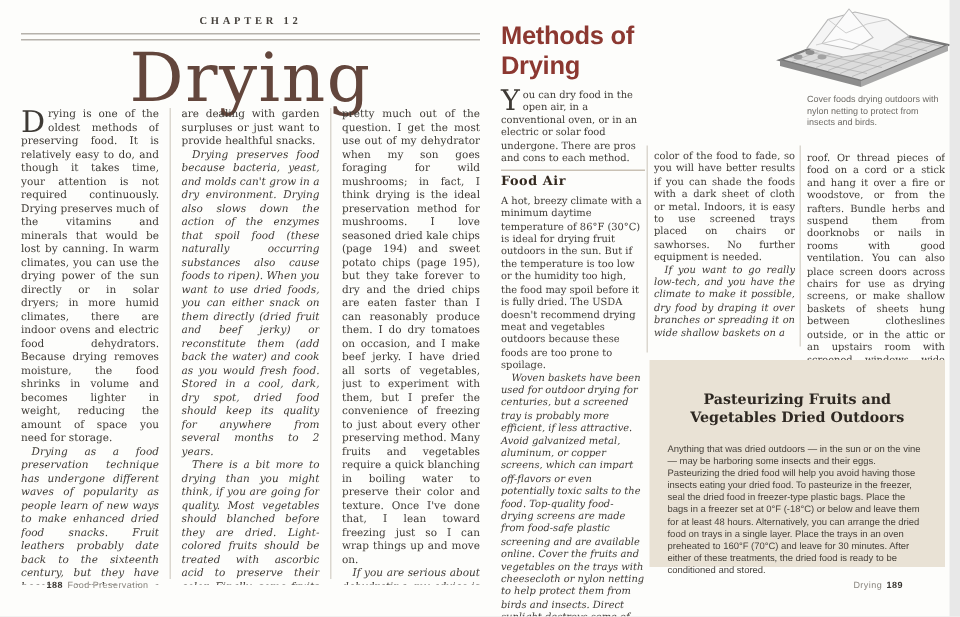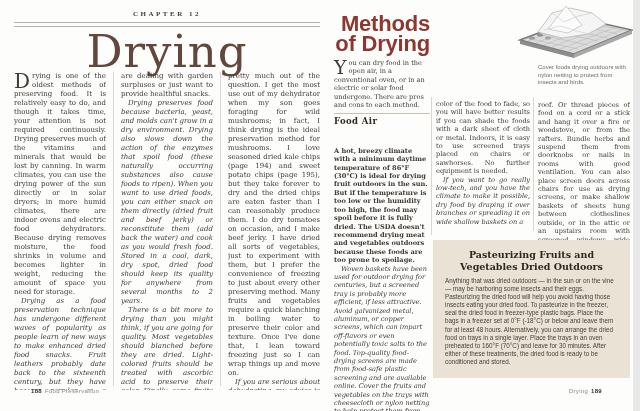--- a/index.html
+++ b/index.html
@@ -22,37 +22,37 @@
   .para + .para{margin-top:0;font-style:italic;}
   .dropcap{float:left;font-size:20px;line-height:16px;padding:1px 2px 0 0;color:#3e3a35;}
   .vrule{position:absolute;width:1px;background:#dbd7cf;}
   .vr-l1{left:113px;top:72px;height:314px;}
   .vr-l2{left:220px;top:72px;height:314px;}
   .vr-r1{left:431px;top:97px;height:138px;}
   .vr-r2{left:533px;top:97px;height:134px;}
   
   .r-col1{position:absolute;left:334px;top:14px;width:96px;}
   .methods-heading{margin:0;font-family:"Liberation Sans", sans-serif;font-weight:bold;
-                   font-size:22px;line-height:20px;letter-spacing:-0.2px;color:#8c3831;text-align:right;}
+                   font-size:17px;line-height:20px;letter-spacing:-0.2px;color:#8c3831;}
   .intro{margin-top:5px;}
   .dropcap-y{float:left;font-size:19px;line-height:15px;padding:1px 2px 0 0;}
   .subhead-block{margin-top:4px;border-top:1px solid #c9c1b4;padding-top:3px;}
   .subhead{font-weight:bold;font-size:8.5px;letter-spacing:0.4px;color:#33291f;
            font-family:"DejaVu Serif", serif;}
-  .r-body1{margin-top:20px;font-weight:bold;}
+  .r-body1{margin-top:4px;}
   .r-col2{position:absolute;left:436px;top:100px;}
   .r-col3{position:absolute;left:538px;top:101px;width:92px;}
   
   .illustration{position:absolute;left:516px;top:4px;width:120px;height:56px;}
   .caption{position:absolute;left:538px;top:64px;width:90px;font-family:"Liberation Sans", sans-serif;
            font-size:6px;line-height:7.5px;color:#6e6b66;text-align:left;}
   
   .sidebar-box{position:absolute;left:433px;top:240px;width:197px;height:138px;
                background:#e9e2d5;box-sizing:border-box;padding:9px 12px 0 12px;}
-  .sidebar-title{margin:0;text-align:center;font-size:9.5px;line-height:11.5px;font-weight:bold;
+  .sidebar-title{margin:12px;text-align:center;font-size:9.5px;line-height:11.5px;font-weight:bold;
                  color:#2e2822;font-family:"DejaVu Serif", serif;}
   .sidebar-body{margin-top:5px;font-family:"Liberation Sans", sans-serif;font-size:6.3px;
                 line-height:8.1px;color:#46413a;text-align:left;}
   
   .footer{position:absolute;top:388px;font-family:"Liberation Sans", sans-serif;font-size:6px;
           color:#8a867f;letter-spacing:0.3px;}
   .footer b{color:#35322d;font-weight:bold;margin:0 3px;}
   .footer-left{left:28px;}
   .footer-right{right:28px;text-align:right;}
 </style>

